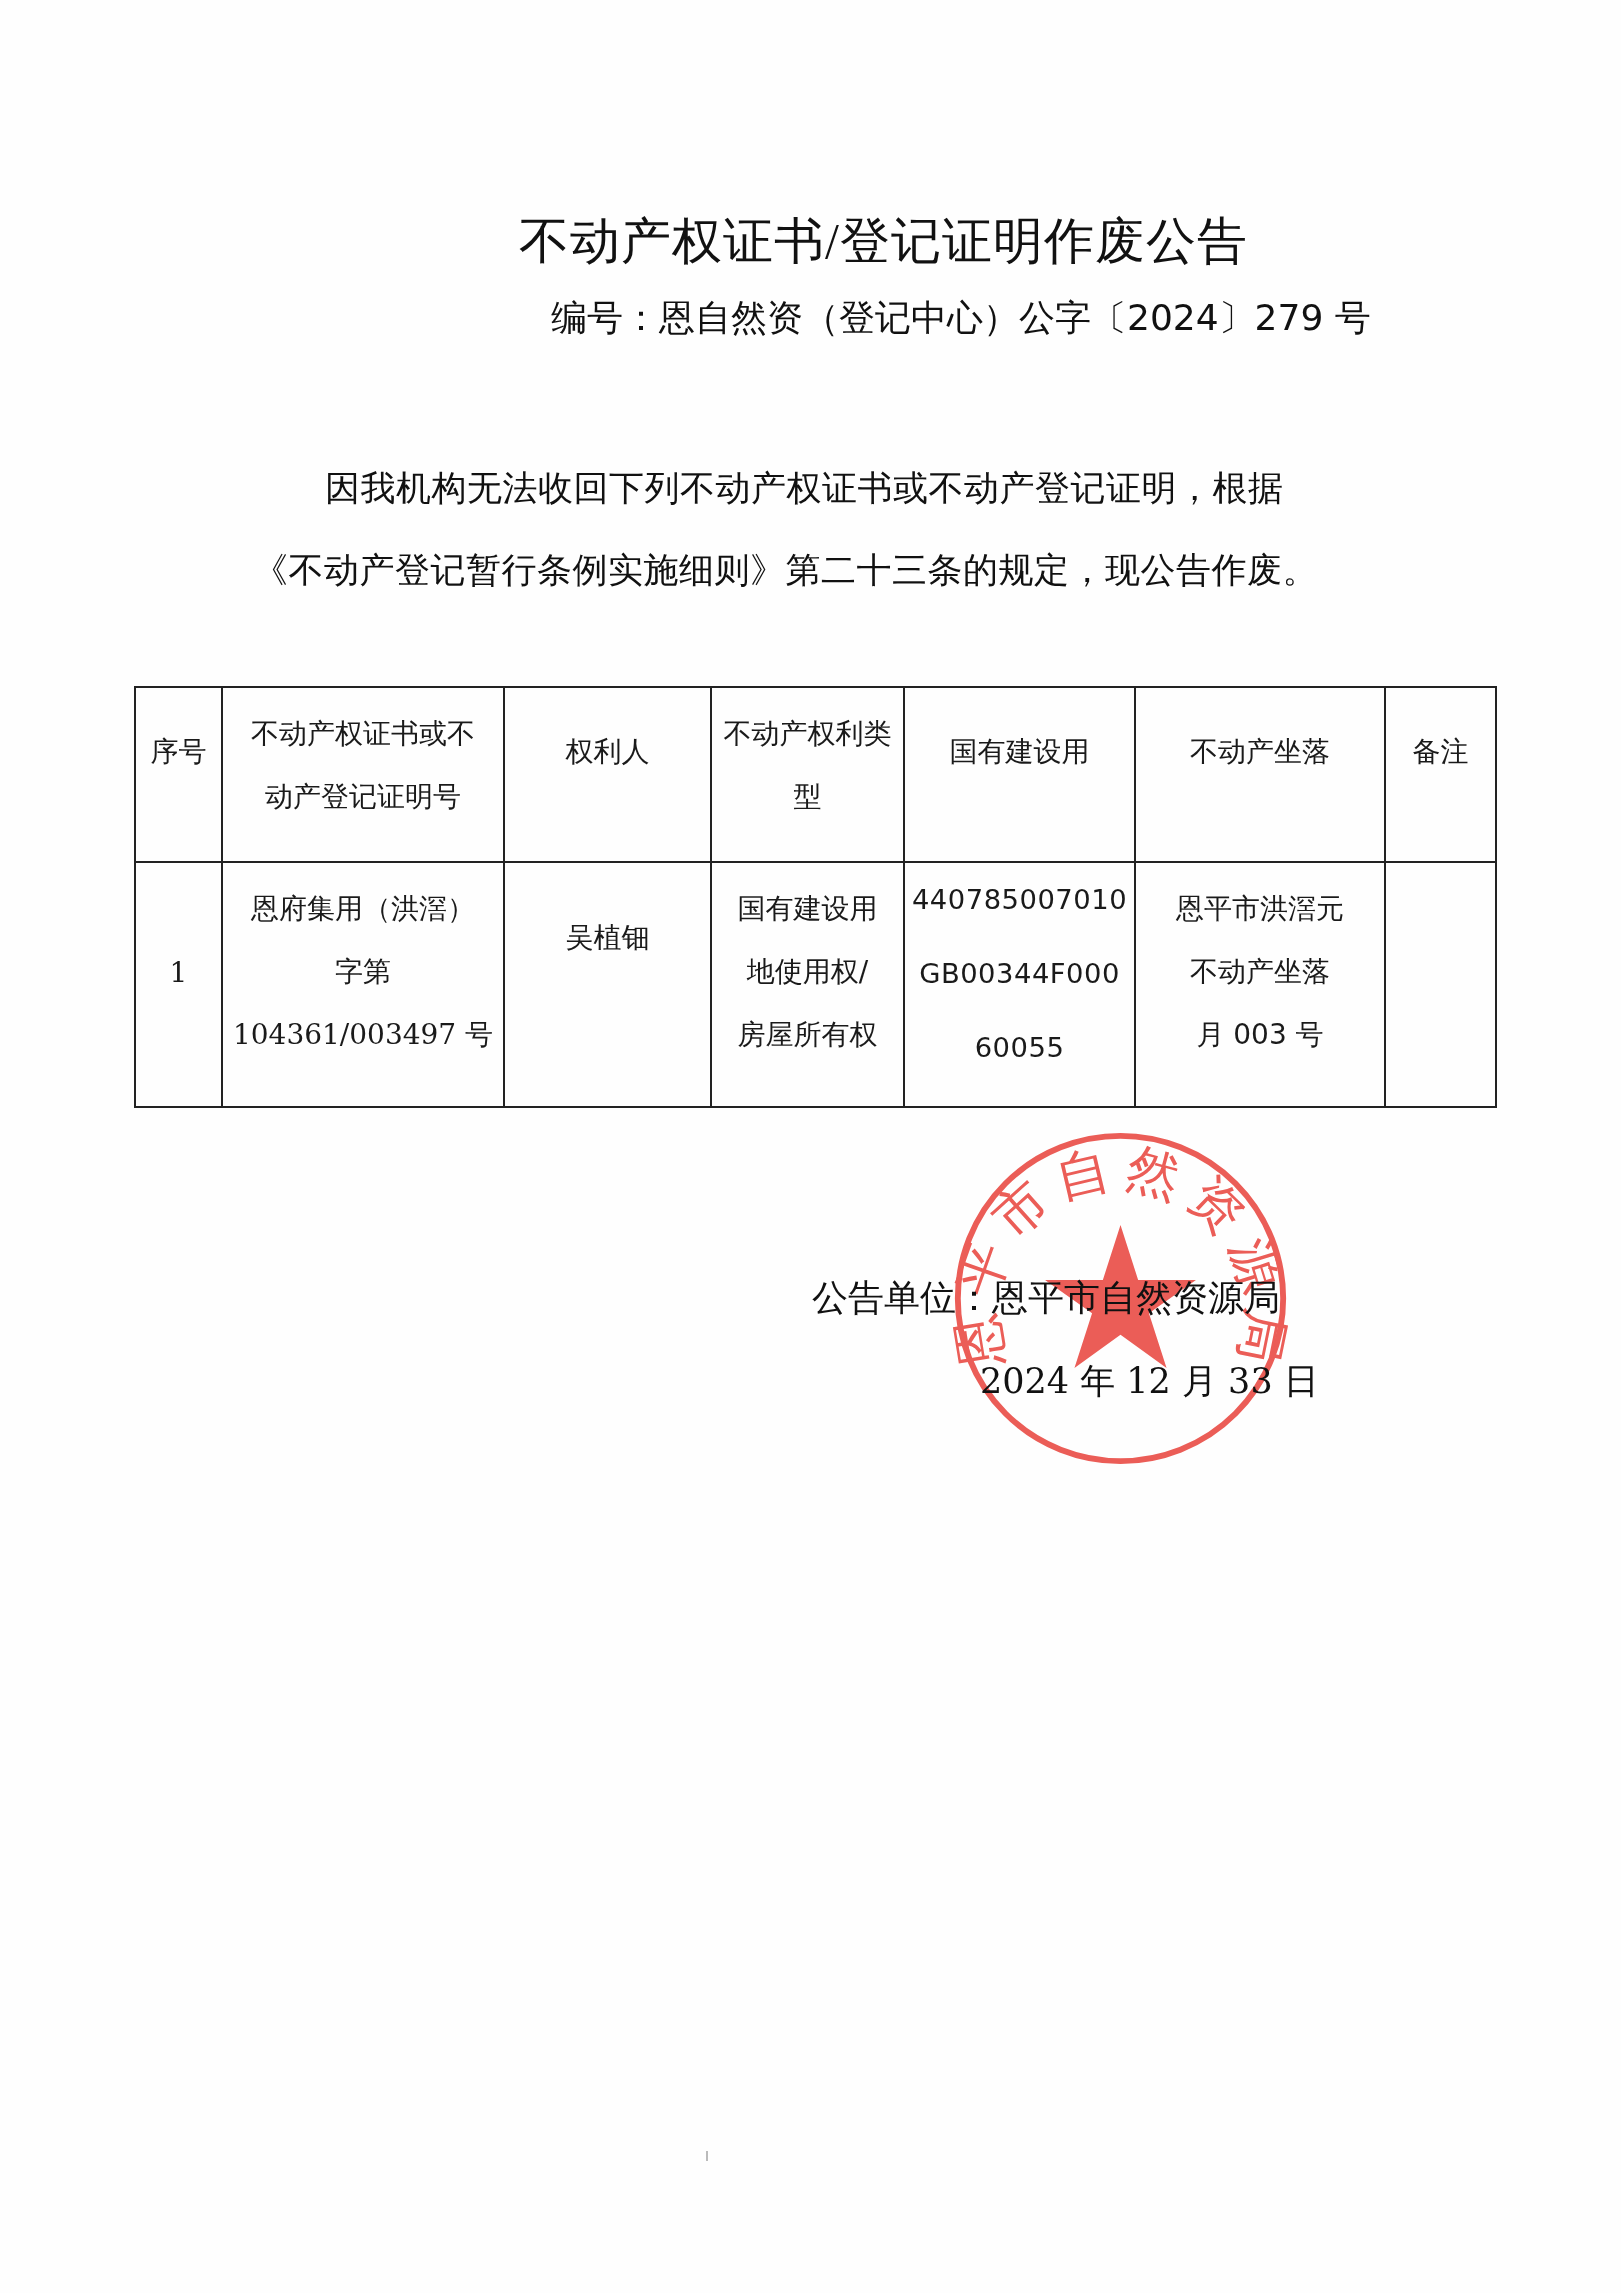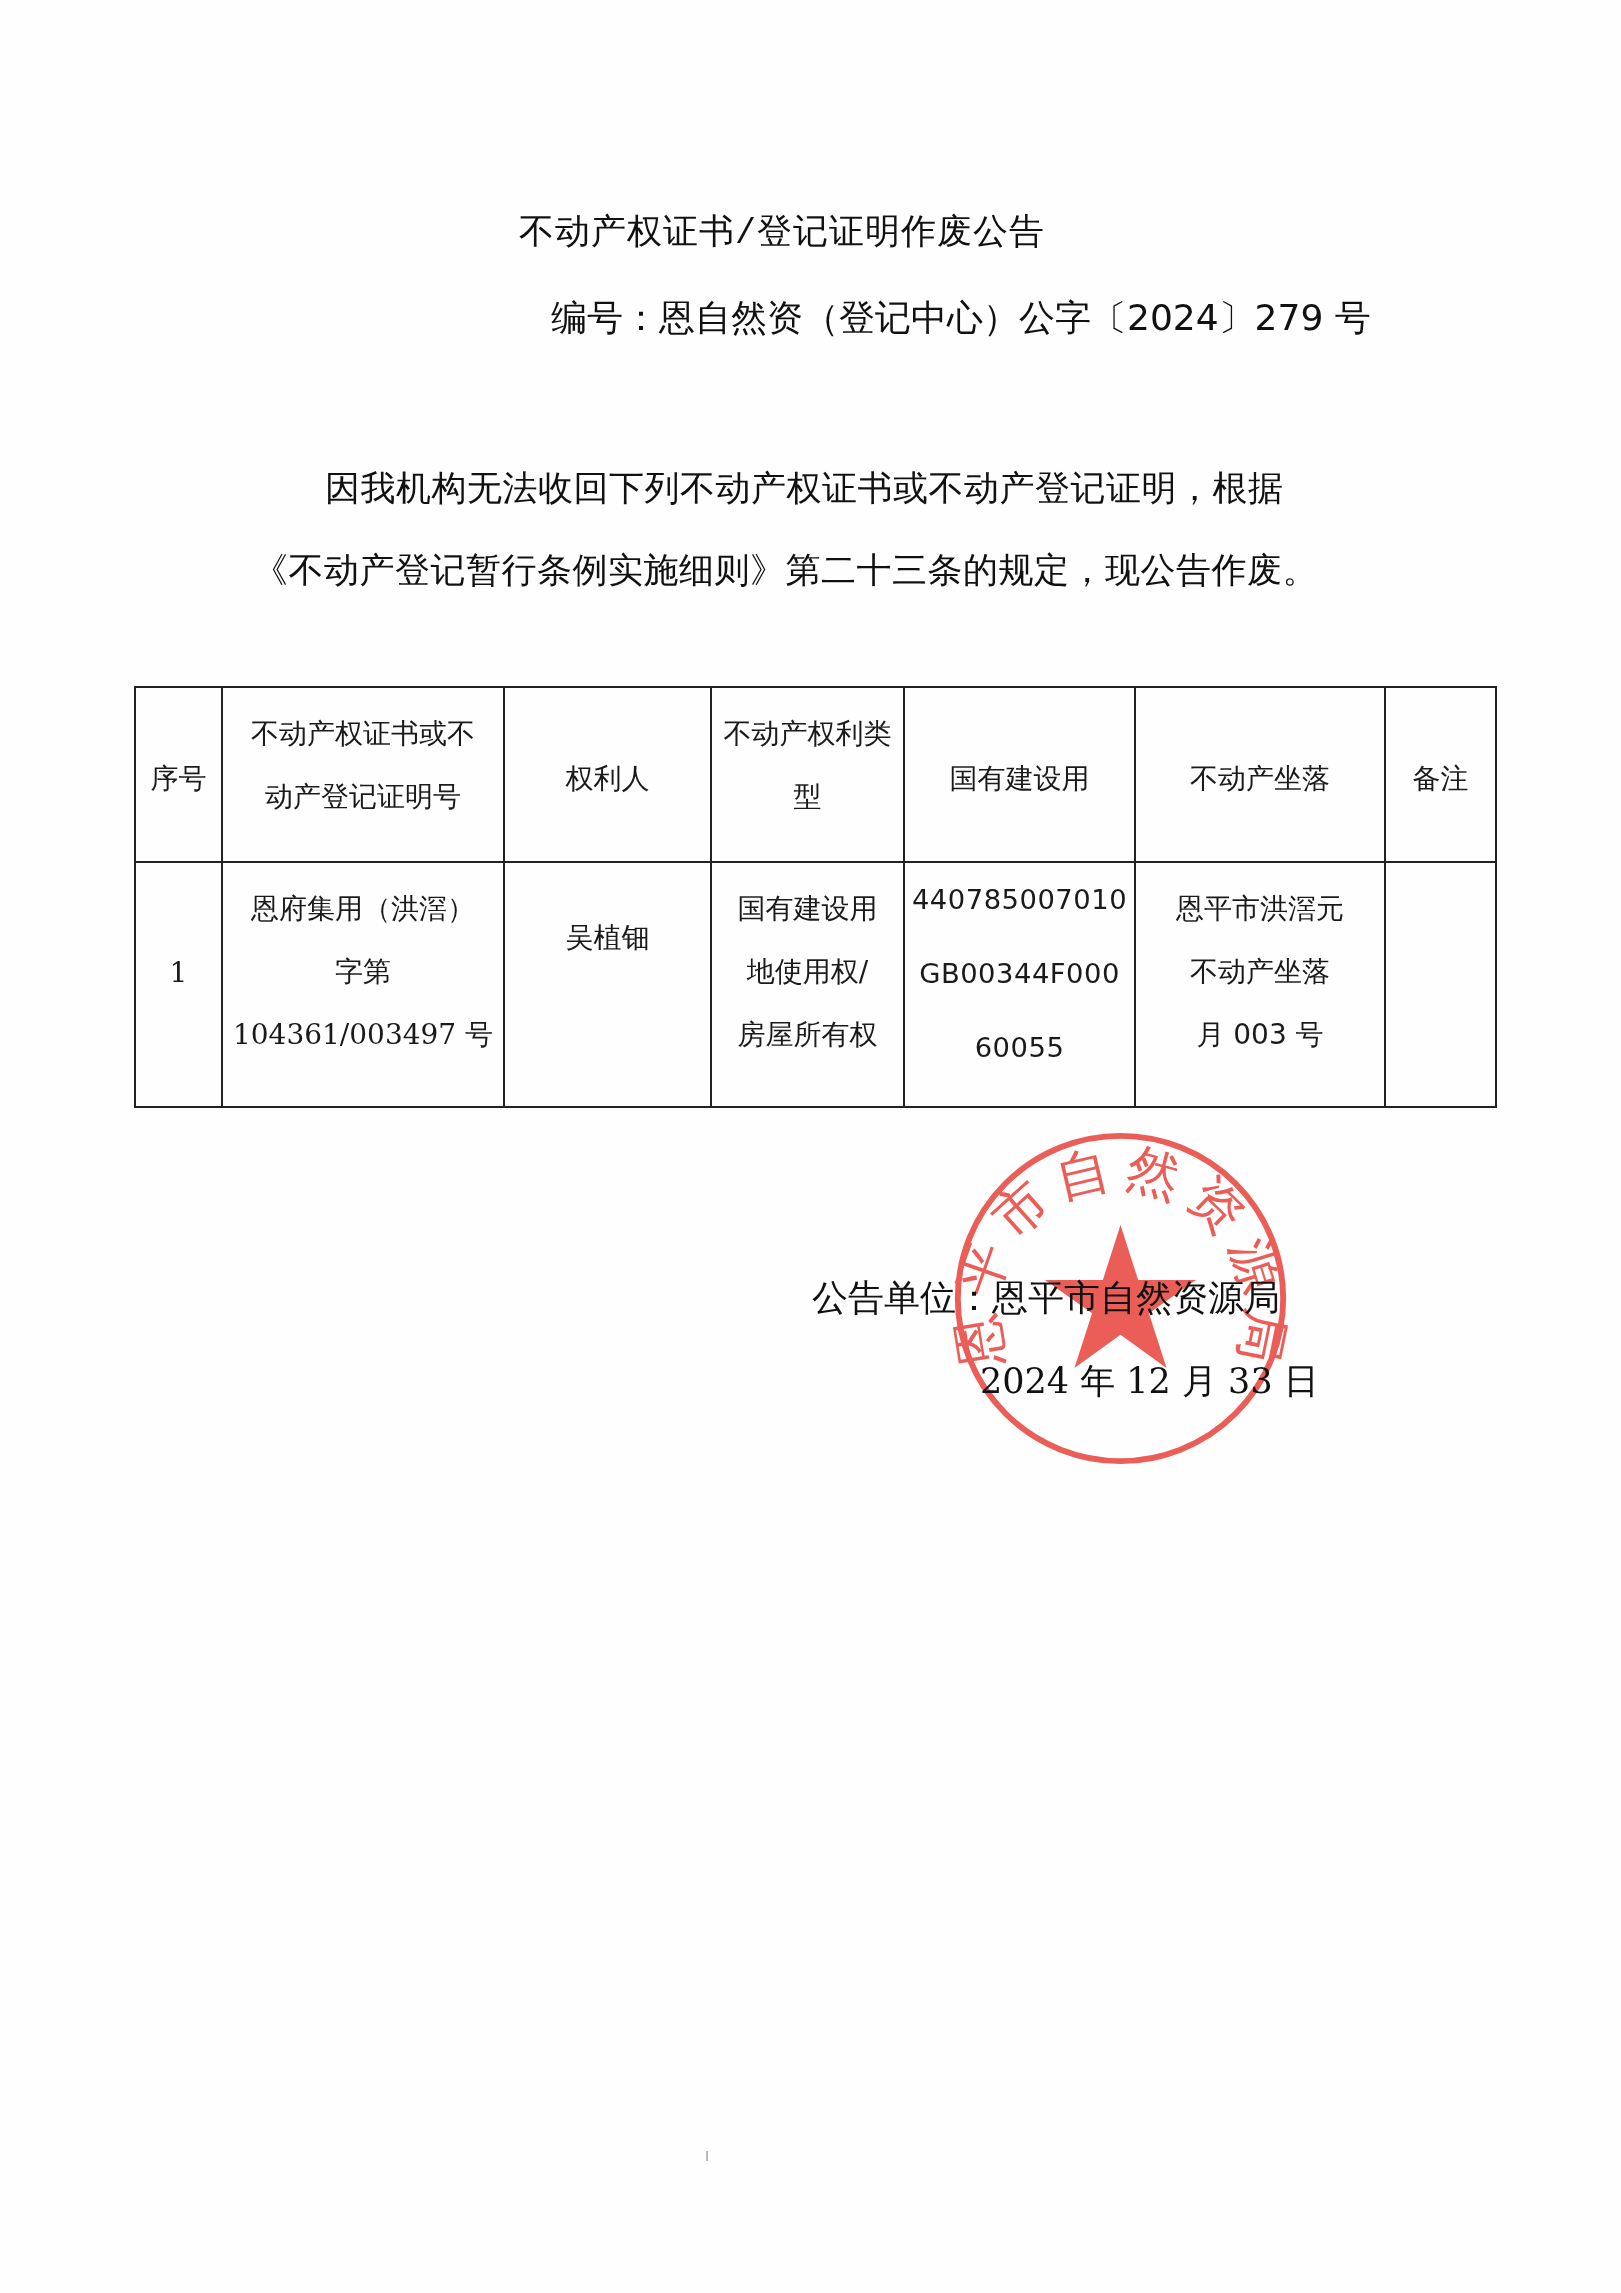--- a/index.html
+++ b/index.html
@@ -19,22 +19,22 @@
       position: absolute;
       left: 0; top: 0;
       width: 1621px;
       height: 2294px;
       background: #fefefe;
     }
     .title {
       position: absolute;
       left: 519px;
       top: 208px;
-      font-family: Liberation Mono, monospace;
-      font-size: 35px;
+      font-family: Liberation Serif, serif;
+      font-size: 50px;
       letter-spacing: 1px;
       white-space: nowrap;
       color: #111;
     }
     .docnum {
       position: absolute;
       left: 551px;
       top: 294px;
       font-family: "DejaVu Sans", "Liberation Sans", sans-serif;
       font-size: 36px;
@@ -70,21 +70,21 @@
       font-weight: normal;
       padding: 0;
       line-height: 63px;
     }
     table.notice tr.head th {
       height: 175px;
       padding-top: 13.7px;
       box-sizing: border-box;
     }
     table.notice tr.head th.single {
-      padding-top: 59px;
+      padding-top: 32px;
     }
     table.notice tr.row td {
       height: 245px;
       padding-top: 14px;
       box-sizing: border-box;
     }
     table.notice tr.row td.mid {
       padding-top: 78px;
     }
     table.notice tr.row td.nameCell {

